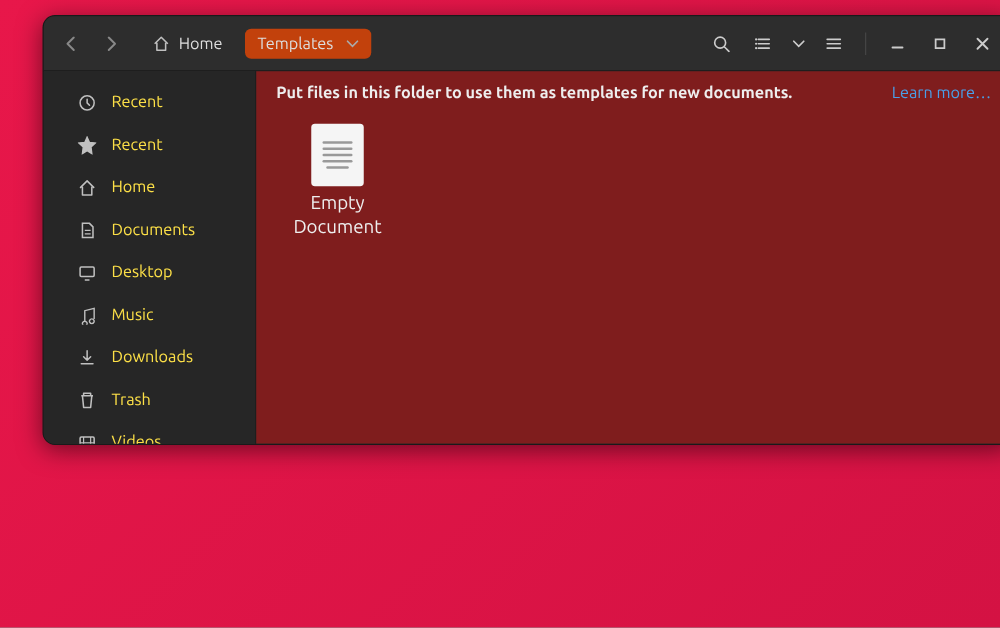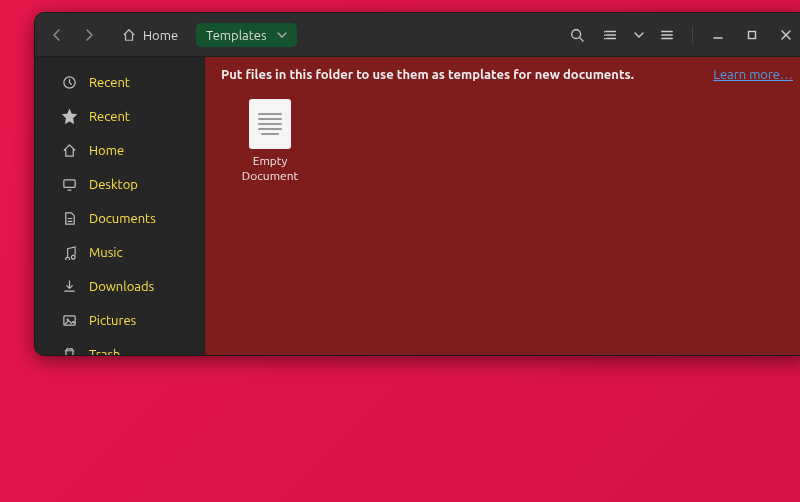--- a/index.html
+++ b/index.html
@@ -41,21 +41,21 @@
   }
   .crumb {
     display: flex; align-items: center; gap: 6px;
     padding: 5px 10px;
     border-radius: 5px;
     color: #ddd;
     margin-left: 4px;
   }
   .crumb.home-crumb { background: transparent; }
   .crumb.current {
-    background: #14532d;
+    background: #c2410c;
   }
   .crumb .chev { color: #aaa; margin-left: 4px; }
   .spacer { flex: 1; }
   .tb-icon {
     width: 30px; height: 28px;
     display: flex; align-items: center; justify-content: center;
     color: #ccc;
     border-radius: 5px;
   }
   .tb-sep { width: 1px; height: 18px; background: #444; margin: 0 6px; }
@@ -90,21 +90,21 @@
     flex-direction: column;
   }
   .info-bar {
     padding: 10px 16px 6px 16px;
     display: flex;
     align-items: flex-start;
     gap: 12px;
     font-size: 13px;
   }
   .info-text { font-weight: 600; color: #eee; flex:1; }
-  .learn-link { color: #4a9fe8; text-decoration: underline; cursor: pointer; white-space: nowrap; }
+  .learn-link { color: #4a9fe8; cursor: pointer; white-space: nowrap; }
   .files {
     flex: 1;
     padding: 8px 20px;
     display: flex;
     flex-wrap: wrap;
     align-content: flex-start;
     gap: 16px;
   }
   .file {
     width: 90px;
@@ -118,21 +118,21 @@
   .file-icon {
     width: 42px; height: 50px;
     background: #f5f5f5;
     border-radius: 3px;
     position: relative;
     display:flex; flex-direction:column; justify-content:center; align-items:center;
     gap:3px;
     padding: 8px 6px;
   }
   .file-icon .line { height:2px; background:#999; width:80%; border-radius:1px;}
-  .file-label { font-size: 12px; color: #eee; line-height: 1.25; }
+  .file-label { font-size: 15px; color: #eee; line-height: 1.25; }
   svg { display:block; }
 </style>
 </head>
 <body>
 
 <div class="window">
 
   <div class="titlebar">
     <div class="nav-btn">
       <svg width="12" height="12" viewBox="0 0 12 12">
@@ -239,65 +239,55 @@
             <svg width="15" height="15" viewBox="0 0 16 16">
               <path d="M2 8 L8 2 L14 8 M4 7 V14 H12 V7" stroke="currentColor" stroke-width="1.3" fill="none" stroke-linejoin="round"></path>
             </svg>
           </span>
         <span>Home</span>
       </div>
 
       <div class="side-item">
         <span class="side-icon">
             <svg width="15" height="15" viewBox="0 0 16 16">
+              <path d="M4 2h6l3 3v9H4z" stroke="currentColor" stroke-width="1.3" fill="none"></path>
+              <path d="M6 8h5M6 11h5" stroke="currentColor" stroke-width="1.2"></path>
+            </svg>
+          </span>
+        <span>Documents</span>
+      </div>
+
+      <div class="side-item">
+        <span class="side-icon">
+            <svg width="15" height="15" viewBox="0 0 16 16">
               <rect x="2" y="3" width="12" height="8" rx="1" stroke="currentColor" stroke-width="1.3" fill="none"></rect>
               <path d="M6 14h4" stroke="currentColor" stroke-width="1.3"></path>
             </svg>
           </span>
         <span>Desktop</span>
       </div>
 
       <div class="side-item">
         <span class="side-icon">
             <svg width="15" height="15" viewBox="0 0 16 16">
-              <path d="M4 2h6l3 3v9H4z" stroke="currentColor" stroke-width="1.3" fill="none"></path>
-              <path d="M6 8h5M6 11h5" stroke="currentColor" stroke-width="1.2"></path>
-            </svg>
-          </span>
-        <span>Documents</span>
-      </div>
-
-      <div class="side-item">
-        <span class="side-icon">
-            <svg width="15" height="15" viewBox="0 0 16 16">
               <path d="M6 13a2 2 0 1 1-.01 0zM12 11a2 2 0 1 1-.01 0zM6 13V4l8-2v9" stroke="currentColor" stroke-width="1.2" fill="none"></path>
             </svg>
           </span>
         <span>Music</span>
       </div>
 
       <div class="side-item">
         <span class="side-icon">
             <svg width="15" height="15" viewBox="0 0 16 16">
               <path d="M8 2v8M5 7l3 3 3-3M3 13h10" stroke="currentColor" stroke-width="1.3" fill="none" stroke-linecap="round" stroke-linejoin="round"></path>
             </svg>
           </span>
         <span>Downloads</span>
       </div>
 
-      <div class="side-item">
-        <span class="side-icon">
-            <svg width="15" height="15" viewBox="0 0 16 16">
-              <rect x="2" y="3" width="12" height="10" rx="1" stroke="currentColor" stroke-width="1.3" fill="none"></rect>
-              <circle cx="6" cy="7" r="1.2" fill="currentColor"></circle>
-              <path d="M3 12l4-4 3 3 2-2 2 2" stroke="currentColor" stroke-width="1.2" fill="none"></path>
-            </svg>
-          </span>
-        <span>Pictures</span>
-      </div>
 
       <div class="side-item">
         <span class="side-icon">
             <svg width="15" height="15" viewBox="0 0 16 16">
               <path d="M3 4h10M5 4V2h6v2M4 4l1 10h6l1-10" stroke="currentColor" stroke-width="1.3" fill="none" stroke-linejoin="round"></path>
             </svg>
           </span>
         <span>Trash</span>
       </div>
 

